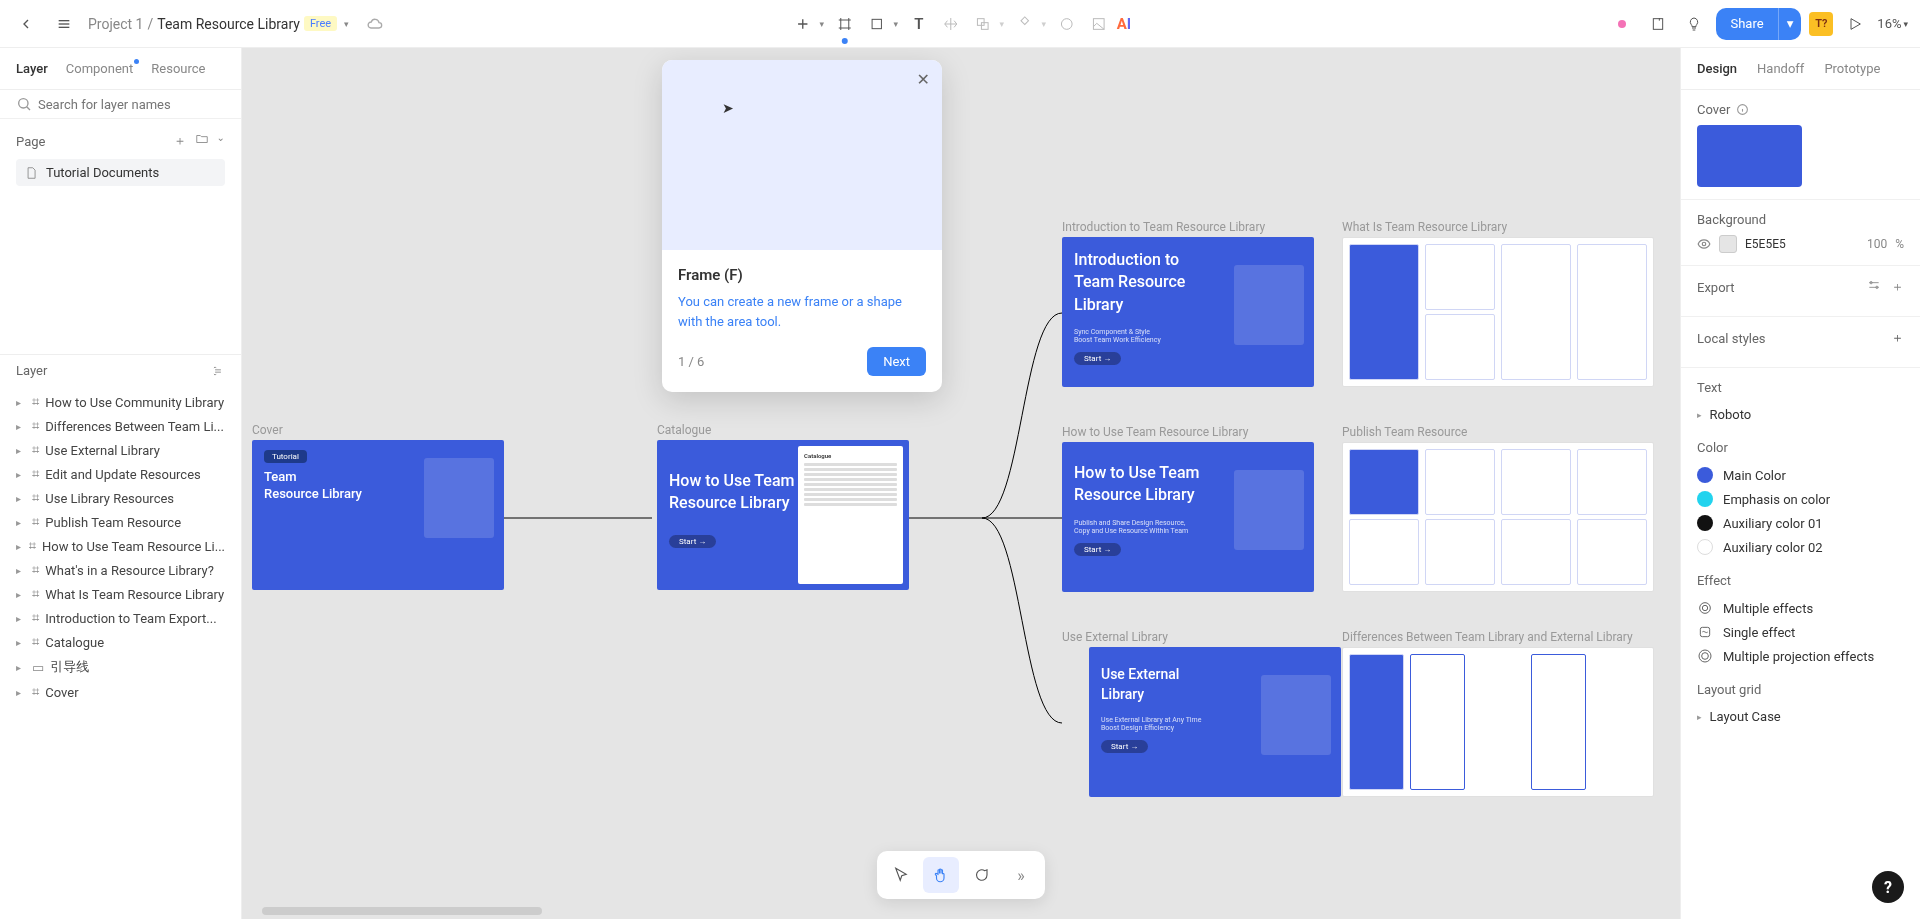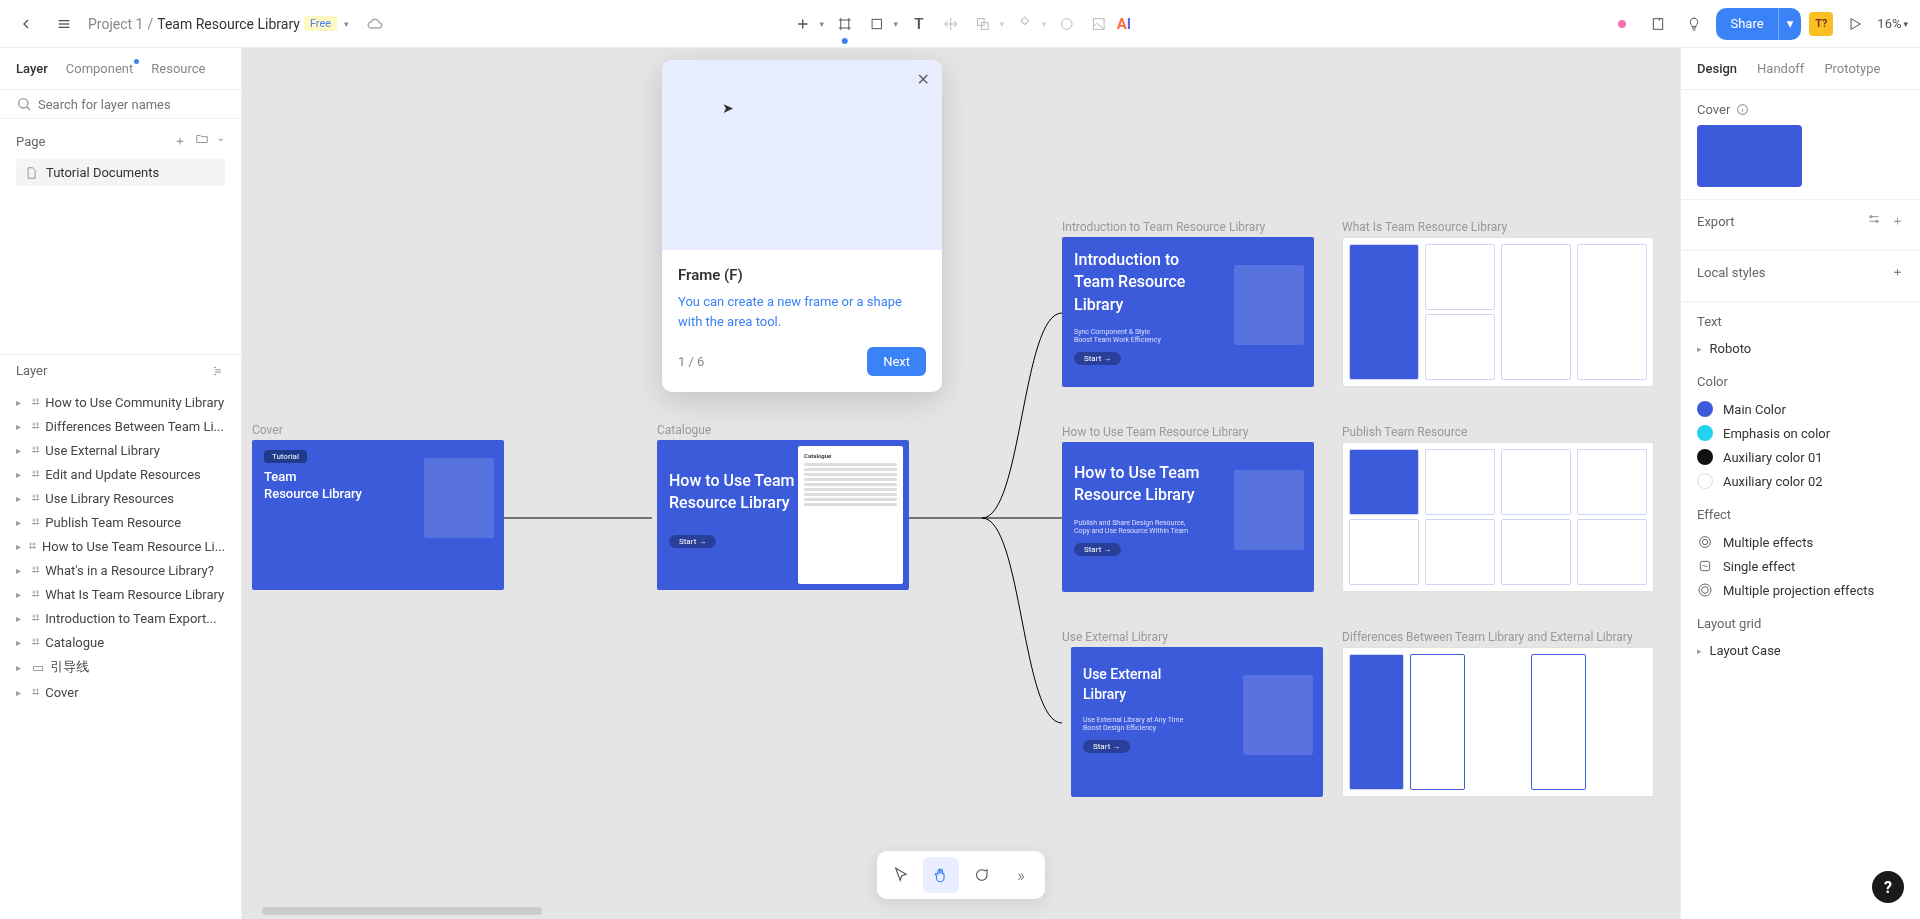--- a/index.html
+++ b/index.html
@@ -428,21 +428,21 @@
             <div class="card"></div>
           </div>
         <div class="col">
             <div class="card"></div>
             <div class="card"></div>
           </div>
       </div>
     </div>
 
     <div class="frame-label" style="left:820px;top:582px;">Use External Library</div>
-    <div class="slide" style="left:829px;top:599px;width:252px;height:150px;">
+    <div class="slide" style="left:847px;top:599px;width:252px;height:150px;">
       <div class="slide-title" style="white-space:pre-line;padding-top:18px;font-size:14px;">Use External
 Library</div>
       <div class="slide-sub" style="white-space:pre-line;">Use External Library at Any Time
 Boost Design Efficiency</div>
       <div class="start-btn"><span>Start</span> →</div>
       <div class="mini-panel" style="top:28px;"></div>
     </div>
 
     <div class="frame-label" style="left:1100px;top:582px;">Differences Between Team Library and External Library</div>
     <div class="slide white" style="left:1100px;top:599px;width:312px;height:150px;">
@@ -516,20 +516,35 @@
         <svg style="width:13px;height:13px;" viewBox="0 0 24 24" stroke="#999" stroke-width="2" fill="none">
               <circle cx="12" cy="12" r="9"></circle>
               <line x1="12" y1="8" x2="12" y2="8"></line>
               <line x1="12" y1="11" x2="12" y2="16"></line>
             </svg>
           </span>
       </div>
       <div class="cover-thumb"></div>
     </div>
 
+    <div class="prop-section">
+      <div class="prop-header">
+          <span>Background</span>
+        </div>
+      <div class="bg-row">
+        <svg style="width:14px;height:14px;" viewBox="0 0 24 24" stroke="#888" stroke-width="2" fill="none">
+            <path d="M2 12s3-7 10-7 10 7 10 7-3 7-10 7-10-7-10-7z"></path>
+            <circle cx="12" cy="12" r="3"></circle>
+          </svg>
+        <div class="swatch"></div>
+        <span class="bg-val">E5E5E5</span>
+        <span class="pct">100</span>
+        <span class="pct">%</span>
+      </div>
+    </div>
 
     <div class="prop-section">
       <div class="prop-header">
         <span>Export</span>
         <span style="display:flex;gap:10px;color:#888;">
           <svg style="width:14px;height:14px;" viewBox="0 0 24 24" stroke="currentColor" stroke-width="1.5" fill="none">
               <circle cx="7" cy="8" r="2"></circle>
               <circle cx="17" cy="16" r="2"></circle>
               <line x1="4" y1="8" x2="20" y2="8"></line>
               <line x1="4" y1="16" x2="20" y2="16"></line>

